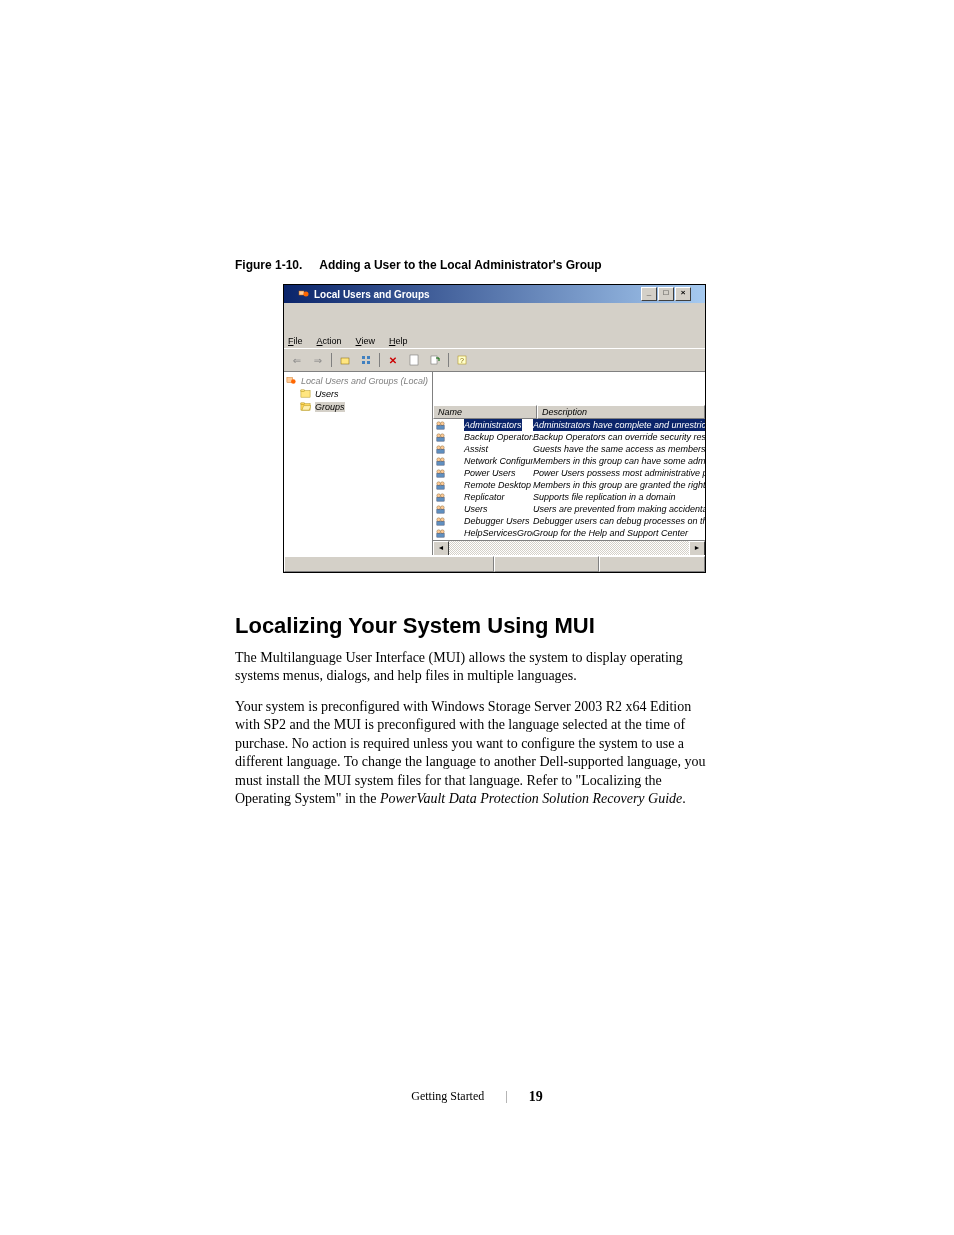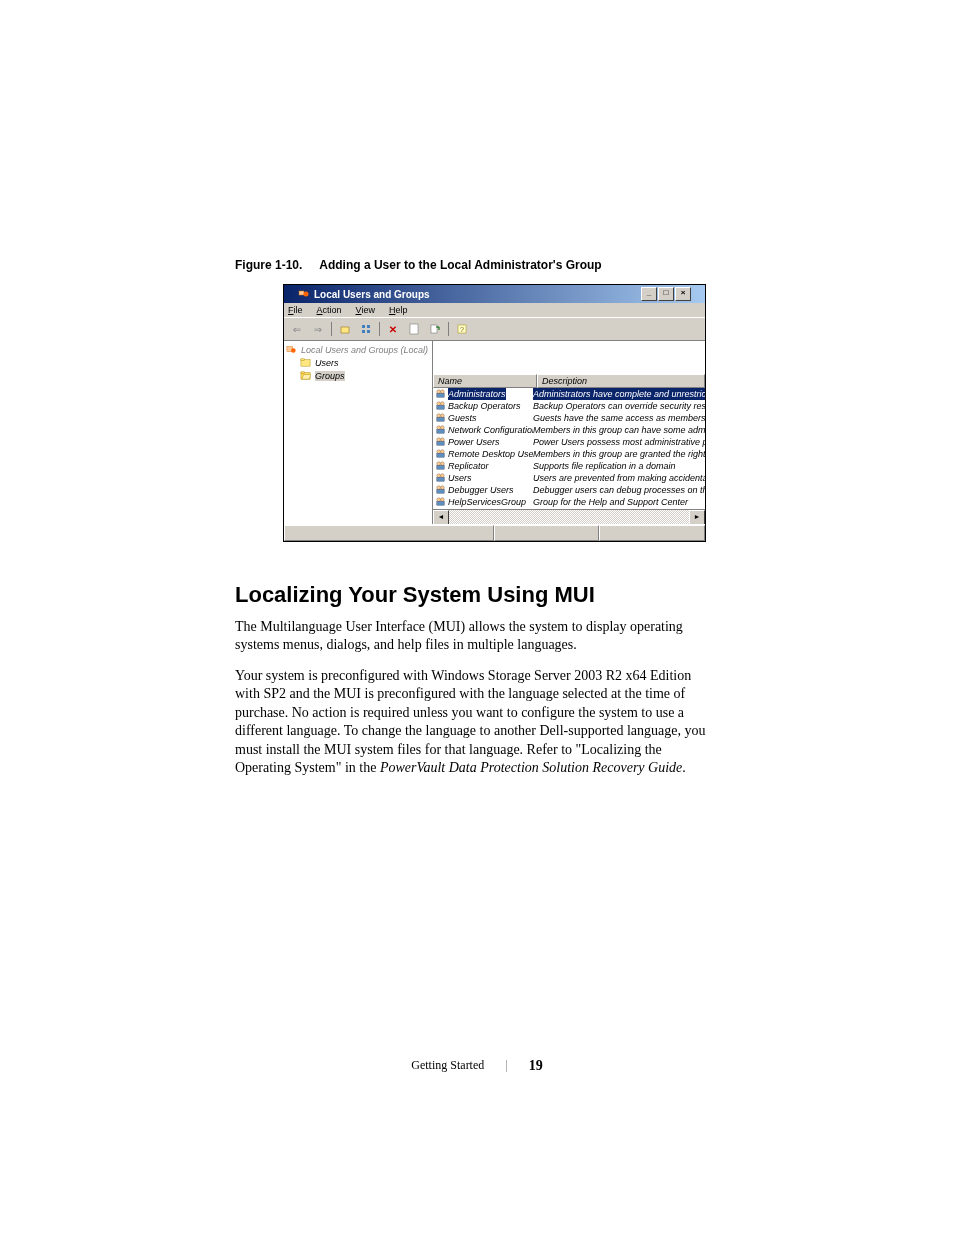--- a/index.html
+++ b/index.html
@@ -66,20 +66,21 @@
       line-height: 10px;
       text-align: center;
       color: #000;
     }
     .menubar {
       display: flex;
       padding: 2px 4px;
       background: #d4d0c8;
       font-size: 9px;
       gap: 14px;
+      margin-top: 31px;
     }
     .menubar span {
       text-decoration: underline;
       text-decoration-color: transparent;
     }
     .menubar .u {
       text-decoration: underline;
     }
     .toolbar {
       display: flex;
@@ -162,24 +163,25 @@
     }
     .list-row {
       display: flex;
       font-size: 9px;
       padding: 0px 0;
       line-height: 12px;
     }
     .list-row .cell-name {
       width: 98px;
       display: flex;
-      align-items: flex-start;
+      align-items: flex-end;
       overflow: hidden;
       white-space: nowrap;
       padding-left: 2px;
+      gap: 16px;
     }
     .list-row .cell-desc {
       flex: 1;
       overflow: hidden;
       white-space: nowrap;
     }
     .list-row.selected .cell-name span.lbl {
       background: #0a246a;
       color: #fff;
     }
@@ -392,21 +394,21 @@
             </div>
             <div class="list-row">
               <div class="cell-name">
                 <span class="gicon">
                   <svg viewBox="0 0 12 12" width="11" height="11">
                     <circle cx="4" cy="4" r="2" fill="#ffcc99" stroke="#806030" stroke-width="0.5"></circle>
                     <circle cx="8" cy="4" r="2" fill="#ffcc99" stroke="#806030" stroke-width="0.5"></circle>
                     <rect x="2" y="6" width="8" height="4" fill="#6090c0" stroke="#304060" stroke-width="0.5"></rect>
                   </svg>
                 </span>
-                <span class="lbl">Guests</span>
+                <span class="lbl">Assist</span>
               </div>
               <div class="cell-desc">Guests have the same access as members of th</div>
             </div>
             <div class="list-row">
               <div class="cell-name">
                 <span class="gicon">
                   <svg viewBox="0 0 12 12" width="11" height="11">
                     <circle cx="4" cy="4" r="2" fill="#ffcc99" stroke="#806030" stroke-width="0.5"></circle>
                     <circle cx="8" cy="4" r="2" fill="#ffcc99" stroke="#806030" stroke-width="0.5"></circle>
                     <rect x="2" y="6" width="8" height="4" fill="#6090c0" stroke="#304060" stroke-width="0.5"></rect>

